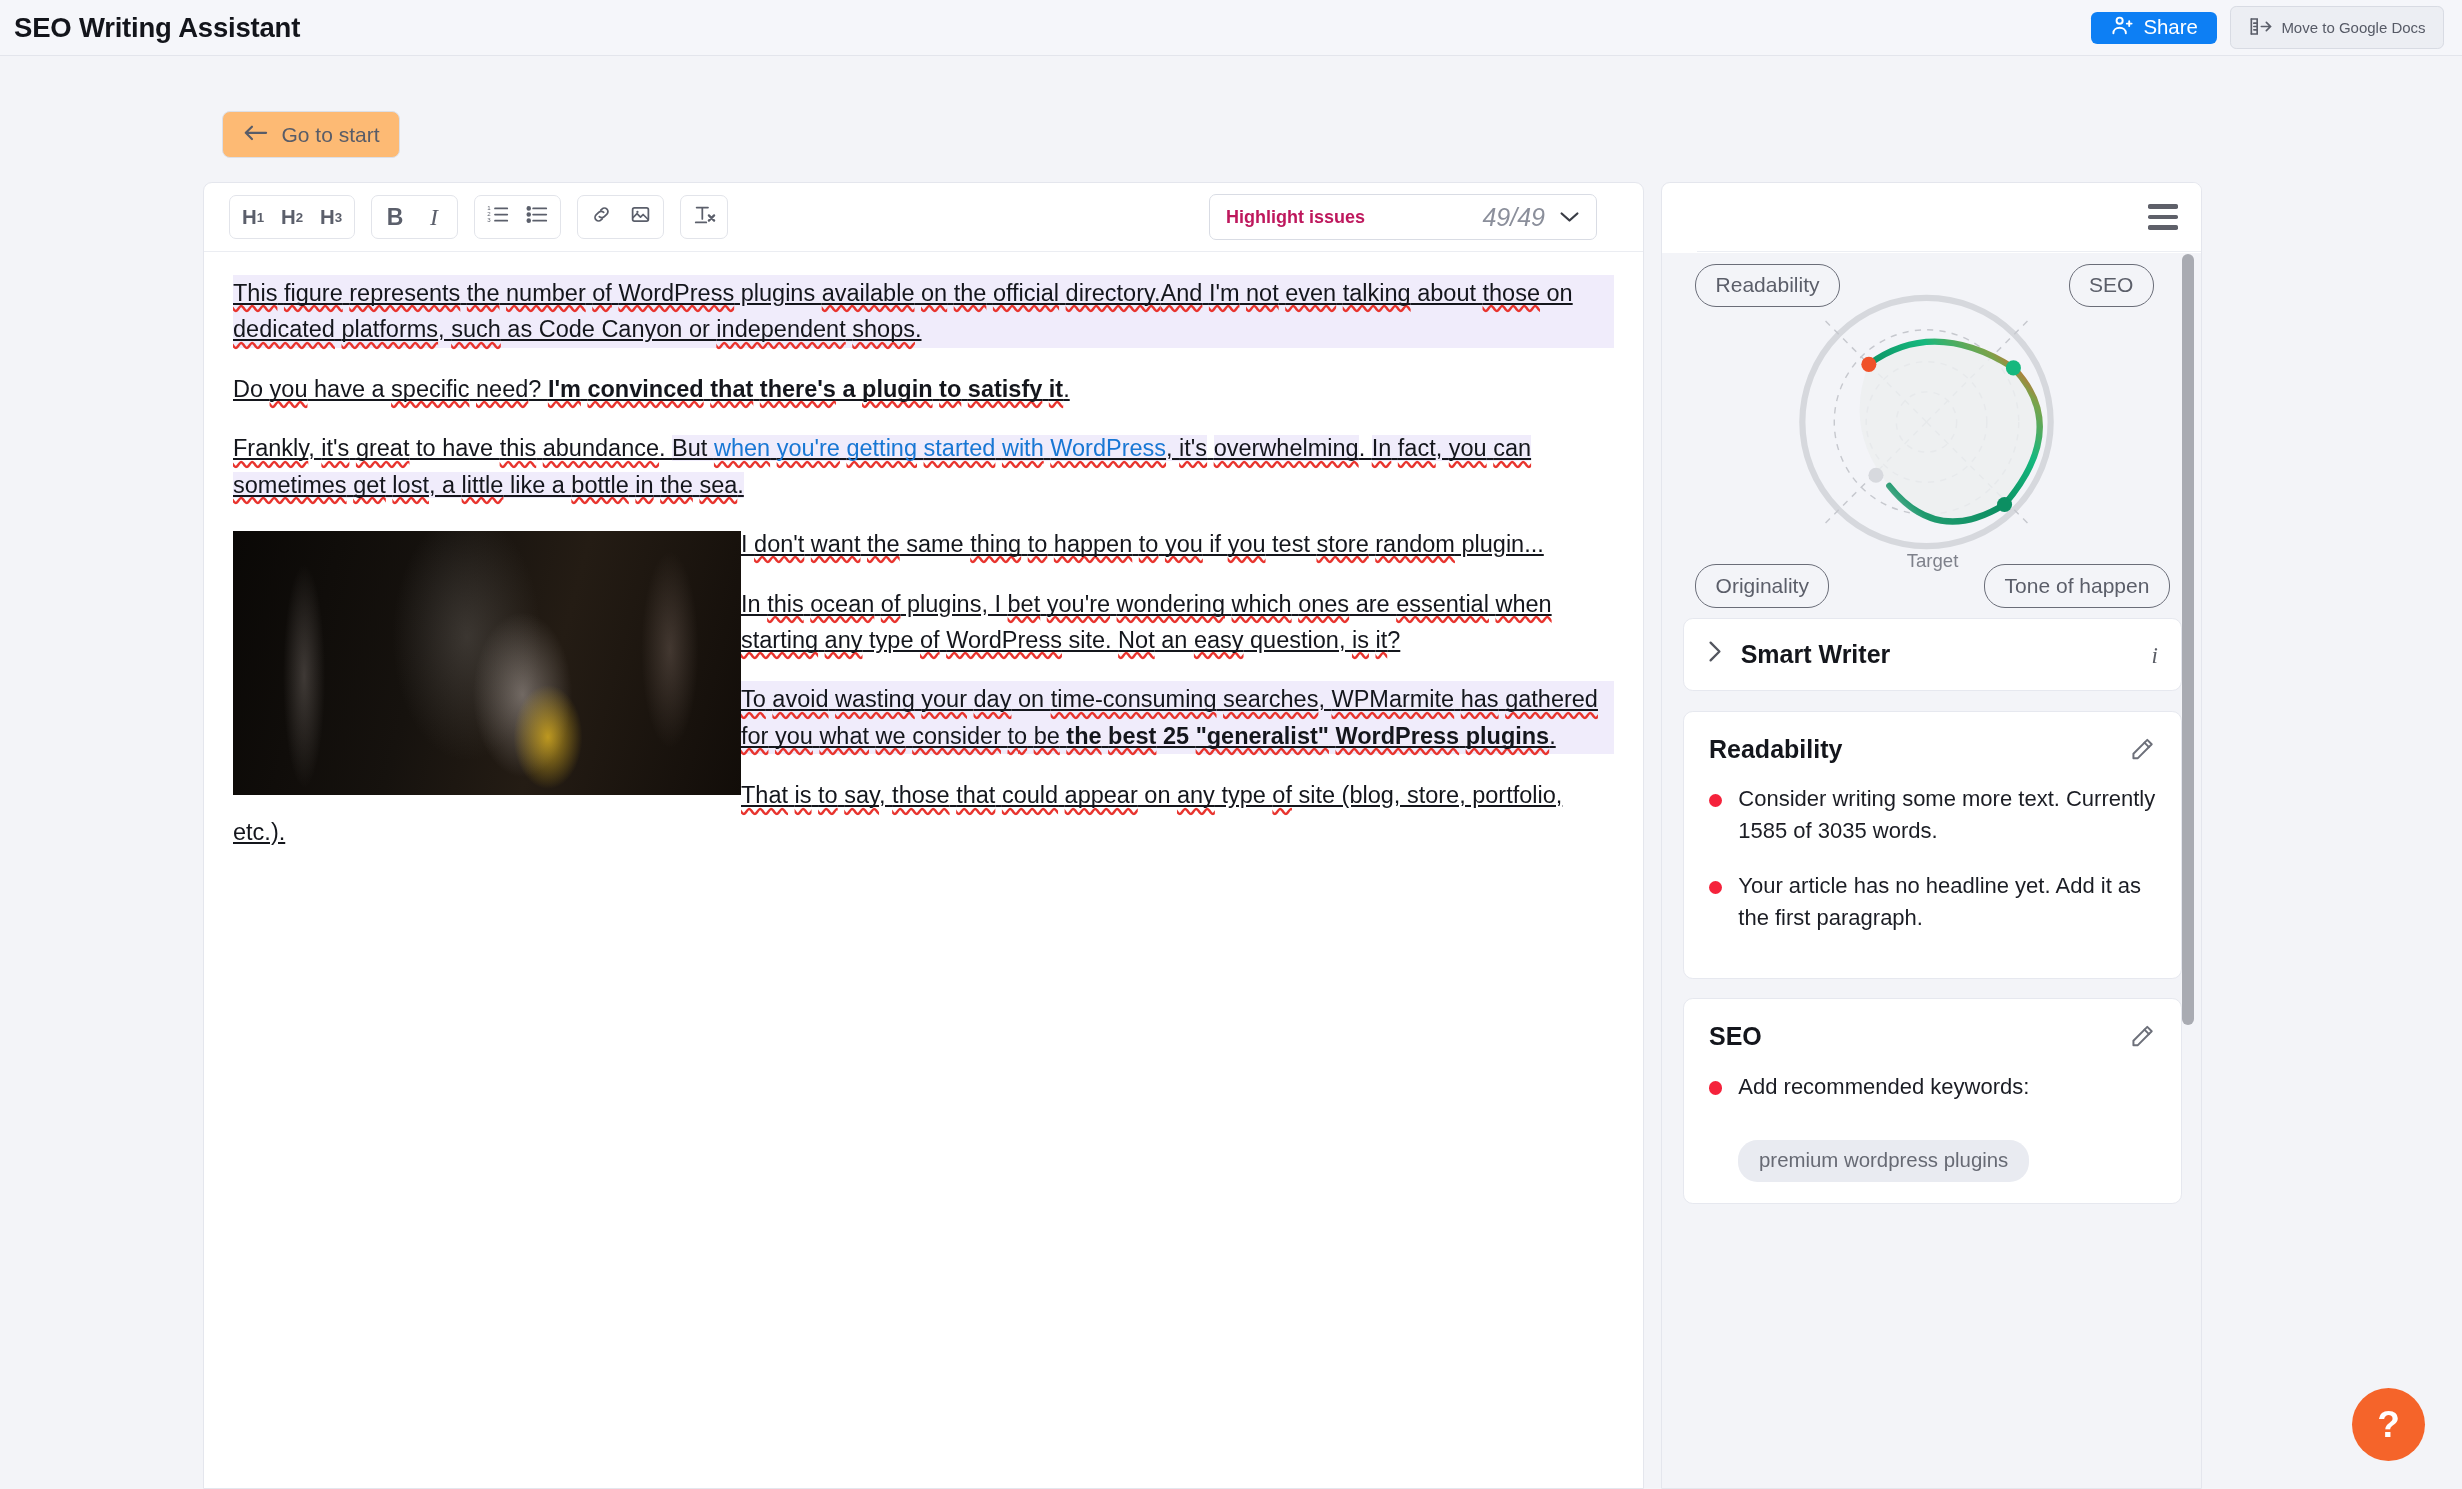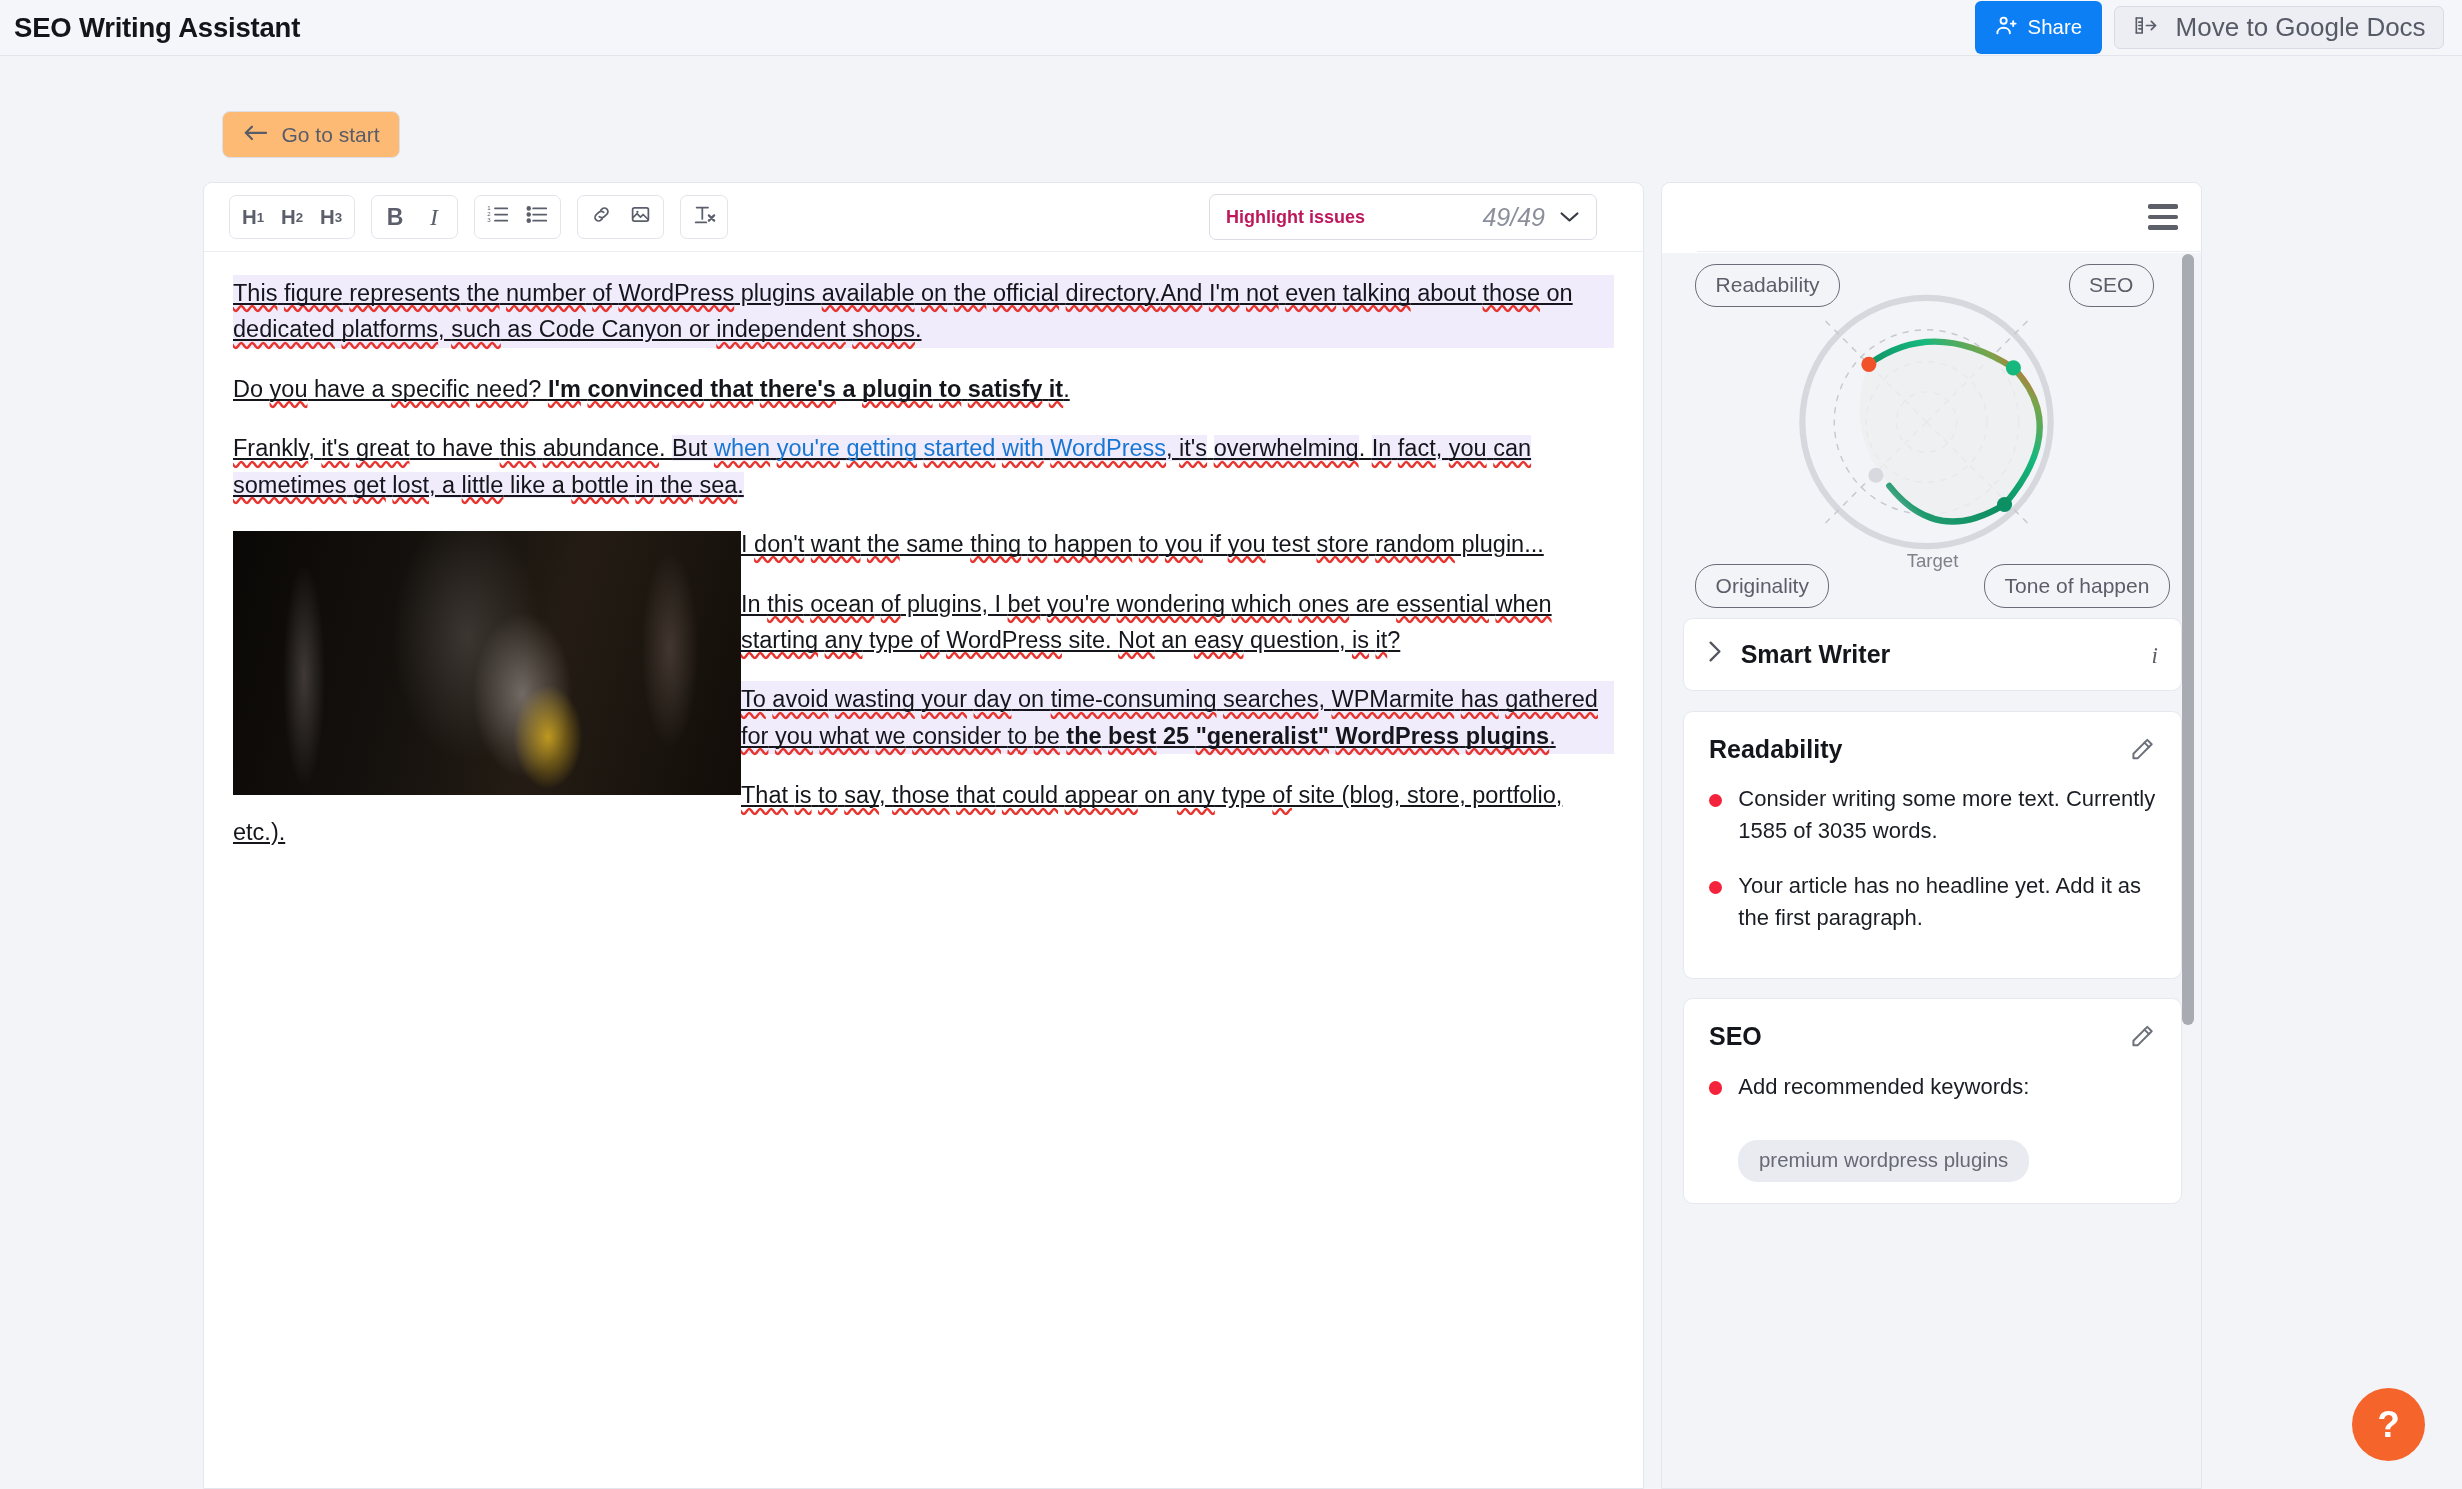--- a/index.html
+++ b/index.html
@@ -21,32 +21,32 @@
     margin-left: 14px;
     font-size: 27.5px; font-weight: bold; color: #13151b;
     letter-spacing: -0.2px;
   }
   #topbar-actions {
     margin-left: auto; margin-right: 17.7px;
     display: flex; align-items: center; gap: 12.4px;
   }
   .btn-share {
     display: flex; align-items: center; gap: 9.8px;
-    height: 53px; padding: 0 19.5px;
+    height: 32px; padding: 0 19.5px;
     background: #0d7ff4; color: #fff;
     border: none; border-radius: 6.2px;
     font-size: 20.4px; font-family: "Liberation Sans", sans-serif;
     cursor: pointer;
   }
   .btn-gdocs {
-    display: flex; align-items: center; gap: 18px;
+    display: flex; align-items: center; gap: 8px;
     height: 43px; padding: 0 17.7px;
     background: #eceef3; color: #565a66;
     border: 0.9px solid #d8dbe3; border-radius: 6.2px;
-    font-size: 26px; font-family: "Liberation Sans", sans-serif;
+    font-size: 15px; font-family: "Liberation Sans", sans-serif;
     cursor: pointer;
   }
 
   
   #go-to-start {
     position: absolute; left: 222px; top: 111px;
     display: flex; align-items: center; gap: 14px;
     height: 47px; padding: 0 19.5px;
     background: #fdba74; color: #585c68;
     border: 0.9px solid #dcdfe7; border-radius: 8px;

